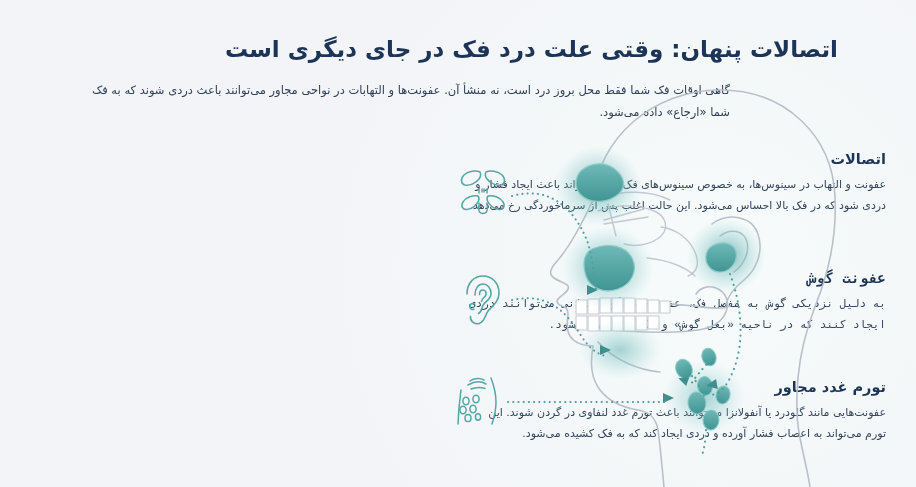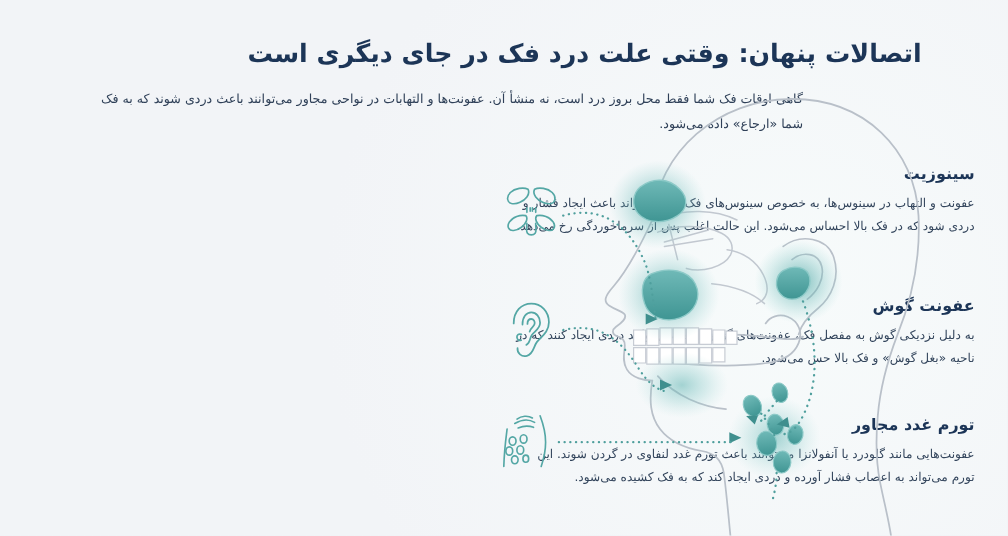--- a/index.html
+++ b/index.html
@@ -37,21 +37,21 @@
   
   .sections{ position:absolute; top:150px; right:30px; width:420px; }
   .sec{ position:relative; margin-bottom:20px; text-align:right; direction:rtl; }
   .sec-title{
     font-size:14.5px; font-weight:bold; color:#1c3557; margin-bottom:5px; line-height:1.3;
   }
   .sec-body{
     font-size:11px; line-height:1.92; color:#33455c;
   }
   .sec1{ height:100px; }
-  .sec2{ height:88px; }
+  .sec2{ height:88px;font-family:Liberation Mono, monospace; }
   .sec3{ height:100px; }
 
   
   .icon-slot{
     position:absolute; width:62px; height:62px;
   }
   .icon-slot svg{ width:62px; height:62px; display:block; }
   #icon-sinus { left:452px; top:158px; }
   #icon-ear   { left:452px; top:268px; }
   #icon-neck  { left:452px; top:368px; }
@@ -68,21 +68,21 @@
 <div id="page">
 
   <div class="hdr">
     <h1 class="title">اتصالات پنهان: وقتی علت درد فک در جای دیگری است</h1>
     <p class="subtitle">گاهی اوقات فک شما فقط محل بروز درد است، نه منشأ آن. عفونت‌ها و التهابات در نواحی مجاور می‌توانند باعث دردی شوند که به فک شما «ارجاع» داده می‌شود.</p>
   </div>
 
   <div class="sections">
 
     <div class="sec sec1">
-      <div class="sec-title">سینوزیت</div>
+      <div class="sec-title">اتصالات</div>
       <div class="sec-body">عفونت و التهاب در سینوس‌ها، به خصوص سینوس‌های فک بالا، می‌تواند باعث ایجاد فشار و دردی شود که در فک بالا احساس می‌شود. این حالت اغلب پس از سرماخوردگی رخ می‌دهد.</div>
     </div>
 
     <div class="sec sec2">
       <div class="sec-title">عفونت گوش</div>
       <div class="sec-body">به دلیل نزدیکی گوش به مفصل فک، عفونت‌های گوش میانی می‌توانند دردی ایجاد کنند که در ناحیه «بغل گوش» و فک بالا حس می‌شود.</div>
     </div>
 
     <div class="sec sec3">
       <div class="sec-title">تورم غدد مجاور</div>

